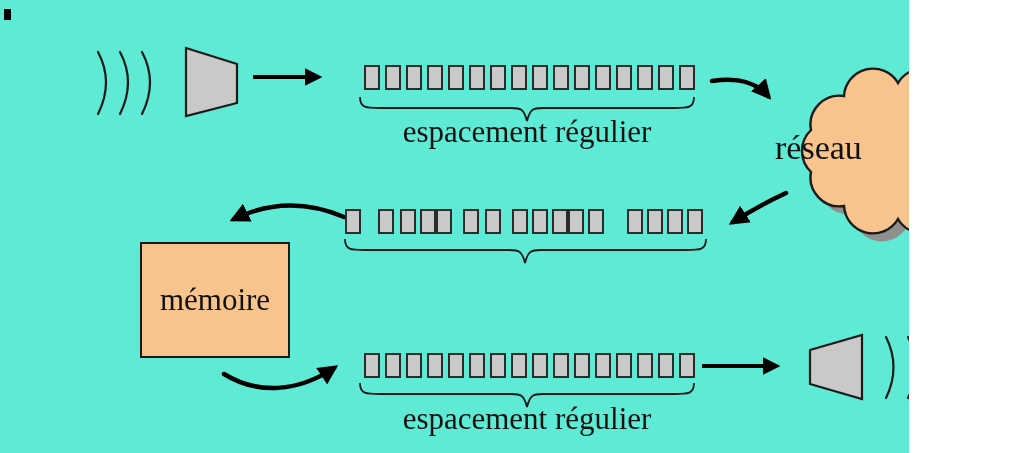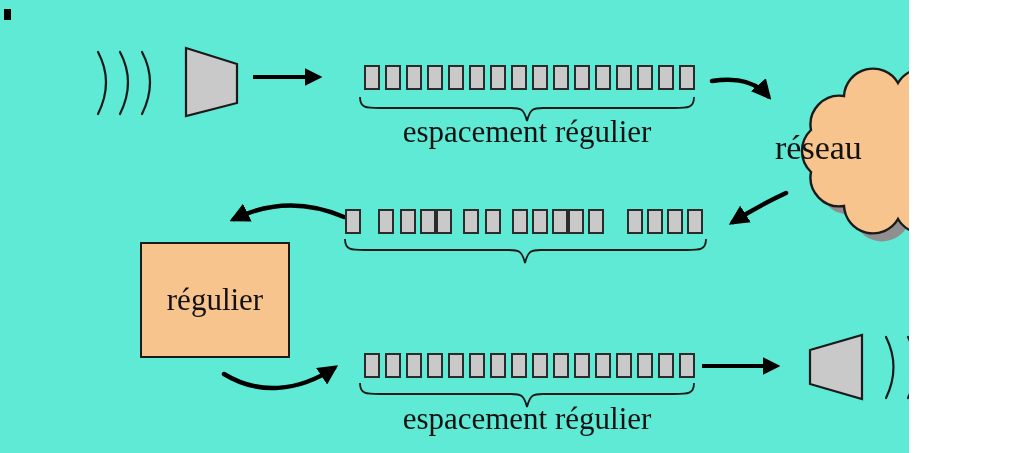--- a/index.html
+++ b/index.html
@@ -156,17 +156,17 @@
       <div class="packet" style="left: 658px; top: 353px; width: 16px; height: 25px; background: rgb(201, 201, 201); border-color: rgb(43, 43, 43);"></div>
       <div class="packet" style="left: 679px; top: 353px; width: 16px; height: 25px; background: rgb(201, 201, 201); border-color: rgb(43, 43, 43);"></div>
     </div>
 
   <div class="spacing-label" style="left:352px;top:116px;width:350px;">espacement régulier</div>
   <div class="spacing-label" style="left:352px;top:403px;width:350px;">espacement régulier</div>
 
   <div class="node-label" style="left:775px;top:131px;width:200px;">réseau</div>
 
   <div class="memory-box" style="background: rgb(247, 196, 142); border-color: rgb(26, 26, 26);">
-    <span>régulier</span>
+    <span>mémoire</span>
   </div>
 
   <div class="corner-mark"></div>
 </div>
 
 </body></html>

